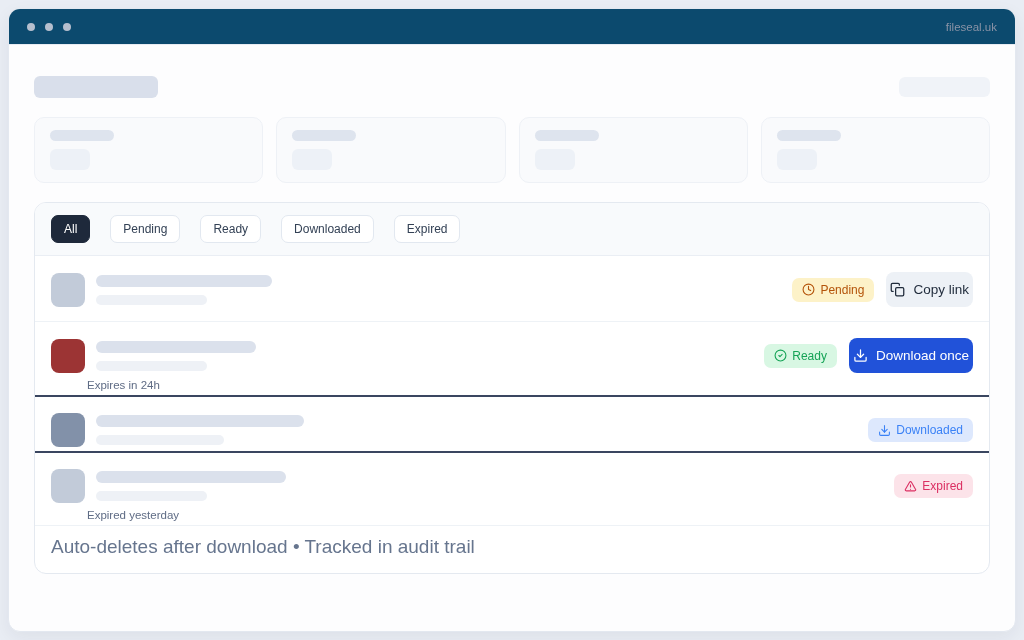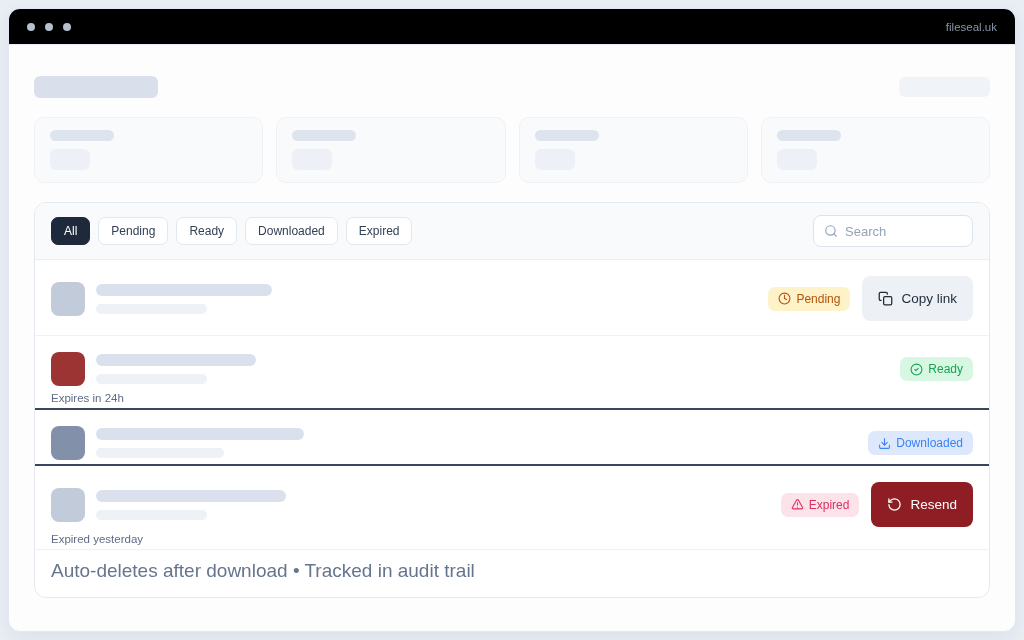--- a/index.html
+++ b/index.html
@@ -10,21 +10,21 @@
     color: #1e293b;
   }
 
   
   .frame {
     position: absolute; left: 8px; top: 8px; width: 1008px; height: 624px;
     background: #fdfdfe; border: 1px solid #e3e8f0; border-radius: 12px;
     overflow: hidden; box-shadow: 0 6px 18px rgba(30,41,59,.06);
   }
   .chrome {
-    height: 36px; background: #000000; border-bottom: 1px solid #e8ecf3;
+    height: 36px; background: #0c4a6e; border-bottom: 1px solid #e8ecf3;
     display: flex; align-items: center; justify-content: space-between;
     padding: 0 18px;
   }
   .dots { display: flex; gap: 10px; }
   .dot { width: 8px; height: 8px; border-radius: 50%; background: #b6bfce; }
   .url { font-size: 11.5px; color: #8a93a6; }
 
   .content { padding: 31px 25px 0; }
 
   
@@ -43,21 +43,21 @@
 
   
   .panel {
     margin-top: 19px; background: #fff; border: 1px solid #e4e9f0;
     border-radius: 12px; overflow: hidden;
   }
   .panel-header {
     display: flex; align-items: center; justify-content: space-between;
     padding: 12px 16px; background: #f8fafc; border-bottom: 1px solid #eaeef4;
   }
-  .filters { display: flex; gap: 8px; }
+  .filters { display: flex; gap: 20px; }
   .pill {
     font-family: inherit; font-size: 12px; color: #334155; background: #fff;
     border: 1px solid #e2e8f0; border-radius: 7px; padding: 6px 12px; cursor: pointer;
   }
   .pill.active { background: var(--dark-navy, #1e293b); border-color: var(--dark-navy, #1e293b); color: #fff; }
   .search {
     display: flex; align-items: center; gap: 7px; width: 160px; height: 32px;
     background: #fff; border: 1px solid #dde3ec; border-radius: 8px; padding: 0 10px;
     color: #94a3b8;
   }
@@ -78,35 +78,35 @@
   .row-main { display: flex; align-items: center; justify-content: space-between; }
   .file-left { display: flex; align-items: center; gap: 11px; }
   .file-icon { width: 34px; height: 34px; border-radius: 8px; }
   .file-icon.gray { background: var(--icon-gray, #c2cbd9); }
   .file-icon.red { background: var(--icon-red, #9c3434); }
   .file-icon.slate { background: var(--icon-slate, #8291a9); }
   .skel-stack .t { height: 12px; border-radius: 6px; background: #dbe1ec; }
   .skel-stack .s { height: 10px; border-radius: 5px; background: #eef1f6; margin-top: 8px; }
   .w176 { width: 176px; } .w160 { width: 160px; } .w208 { width: 208px; } .w190 { width: 190px; }
   .w111 { width: 111px; } .w128 { width: 128px; }
-  .meta { margin-top: 6px; font-size: 11.5px; color: #5f6c85; }
+  .meta { margin-top: 6px; font-size: 11.5px; color: #5f6c85; margin-left: 36px; }
 
   .row-actions { display: flex; align-items: center; gap: 12px; }
   .badge {
     display: inline-flex; align-items: center; gap: 5px;
     font-size: 12px; padding: 5px 10px; border-radius: 7px; white-space: nowrap;
   }
   .badge.pending { background: var(--pending-bg, #fdf2c8); color: var(--pending-text, #b45309); }
   .badge.ready { background: var(--ready-bg, #d8f7e3); color: var(--ready-text, #15a356); }
   .badge.downloaded { background: var(--downloaded-bg, #dde8fd); color: var(--downloaded-text, #3b82f6); }
   .badge.expired { background: var(--expired-bg, #fce3e9); color: var(--expired-text, #db2f62); }
 
   .btn {
-    display: inline-flex; align-items: center; gap: 8px; height: 45px;
-    padding: 0 16px; border-radius: 8px; border: none; cursor: pointer;
+    display: inline-flex; align-items: center; gap: 8px; height: 35px;
+    padding: 0 4px; border-radius: 8px; border: none; cursor: pointer;
     font-family: inherit; font-size: 13.5px; white-space: nowrap;
   }
   .btn.light { background: #edf1f6; color: #1f2a3a; }
   .btn.blue { background: var(--accent-blue, #2152d9); color: #fff; }
   .btn.dark { background: var(--button-dark, #333f50); color: #fff; }
   .btn.maroon { background: var(--danger-dark, #8e1d24); color: #fff; }
 
   .panel-footer { padding: 10px 16px 15px; font-size: 19px; color: #66758e; }
 
   .icon { flex: none; }
@@ -154,27 +154,20 @@
     <div class="panel">
 
       <div class="panel-header">
         <div class="filters">
           <button class="pill active">All</button>
           <button class="pill">Pending</button>
           <button class="pill">Ready</button>
           <button class="pill">Downloaded</button>
           <button class="pill">Expired</button>
         </div>
-        <div class="search">
-          <svg class="icon" width="14" height="14" viewBox="0 0 24 24" fill="none" stroke="currentColor" stroke-width="2" stroke-linecap="round" stroke-linejoin="round">
-              <circle cx="11" cy="11" r="8"></circle>
-              <line x1="21" y1="21" x2="16.65" y2="16.65"></line>
-            </svg>
-          <input placeholder="Search" style="">
-        </div>
       </div>
 
       <div class="row">
         <div class="row-main">
           <div class="file-left">
             <div class="file-icon gray"></div>
             <div class="skel-stack">
               <div class="t w176"></div>
               <div class="s w111"></div>
             </div>
@@ -208,41 +201,49 @@
             </div>
           </div>
           <div class="row-actions">
             <span class="badge ready">
               <svg class="icon" width="13" height="13" viewBox="0 0 24 24" fill="none" stroke="currentColor" stroke-width="2" stroke-linecap="round" stroke-linejoin="round">
                   <circle cx="12" cy="12" r="10"></circle>
                   <path d="m9 12 2 2 4-4"></path>
                 </svg>
               <span>Ready</span>
             </span>
-          </div>
-        </div>
-        <div class="meta">Expires in 24h</div>
-      </div>
-
-      <div class="row has-meta highlight">
-        <div class="row-main">
-          <div class="file-left">
-            <div class="file-icon slate"></div>
-            <div class="skel-stack">
-              <div class="t w208"></div>
-              <div class="s w128"></div>
-            </div>
-          </div>
-          <div class="row-actions">
-            <span class="badge downloaded">
-              <svg class="icon" width="13" height="13" viewBox="0 0 24 24" fill="none" stroke="currentColor" stroke-width="2" stroke-linecap="round" stroke-linejoin="round">
+            <button class="btn blue">
+              <svg class="icon" width="15" height="15" viewBox="0 0 24 24" fill="none" stroke="currentColor" stroke-width="2" stroke-linecap="round" stroke-linejoin="round">
                   <path d="M21 15v4a2 2 0 0 1-2 2H5a2 2 0 0 1-2-2v-4"></path>
                   <polyline points="7 10 12 15 17 10"></polyline>
                   <line x1="12" y1="15" x2="12" y2="3"></line>
                 </svg>
+              <span>Download once</span>
+            </button>
+          </div>
+        </div>
+        <div class="meta">Expires in 24h</div>
+      </div>
+
+      <div class="row has-meta highlight">
+        <div class="row-main">
+          <div class="file-left">
+            <div class="file-icon slate"></div>
+            <div class="skel-stack">
+              <div class="t w208"></div>
+              <div class="s w128"></div>
+            </div>
+          </div>
+          <div class="row-actions">
+            <span class="badge downloaded">
+              <svg class="icon" width="13" height="13" viewBox="0 0 24 24" fill="none" stroke="currentColor" stroke-width="2" stroke-linecap="round" stroke-linejoin="round">
+                  <path d="M21 15v4a2 2 0 0 1-2 2H5a2 2 0 0 1-2-2v-4"></path>
+                  <polyline points="7 10 12 15 17 10"></polyline>
+                  <line x1="12" y1="15" x2="12" y2="3"></line>
+                </svg>
               <span>Downloaded</span>
             </span>
           </div>
         </div>
       </div>
 
       <div class="row has-meta">
         <div class="row-main">
           <div class="file-left">
             <div class="file-icon gray"></div>
@@ -253,27 +254,20 @@
           </div>
           <div class="row-actions">
             <span class="badge expired">
               <svg class="icon" width="13" height="13" viewBox="0 0 24 24" fill="none" stroke="currentColor" stroke-width="2" stroke-linecap="round" stroke-linejoin="round">
                   <path d="m21.73 18-8-14a2 2 0 0 0-3.48 0l-8 14A2 2 0 0 0 4 20h16a2 2 0 0 0 1.73-2Z"></path>
                   <line x1="12" y1="9" x2="12" y2="13"></line>
                   <line x1="12" y1="17" x2="12.01" y2="17"></line>
                 </svg>
               <span>Expired</span>
             </span>
-            <button class="btn maroon">
-              <svg class="icon" width="15" height="15" viewBox="0 0 24 24" fill="none" stroke="currentColor" stroke-width="2" stroke-linecap="round" stroke-linejoin="round">
-                  <path d="M3 12a9 9 0 1 0 9-9 9.75 9.75 0 0 0-6.74 2.74L3 8"></path>
-                  <path d="M3 3v5h5"></path>
-                </svg>
-              <span>Resend</span>
-            </button>
           </div>
         </div>
         <div class="meta">Expired yesterday</div>
       </div>
 
       <div class="panel-footer">Auto-deletes after download • Tracked in audit trail</div>
 
     </div>
   </div>
 </div>

